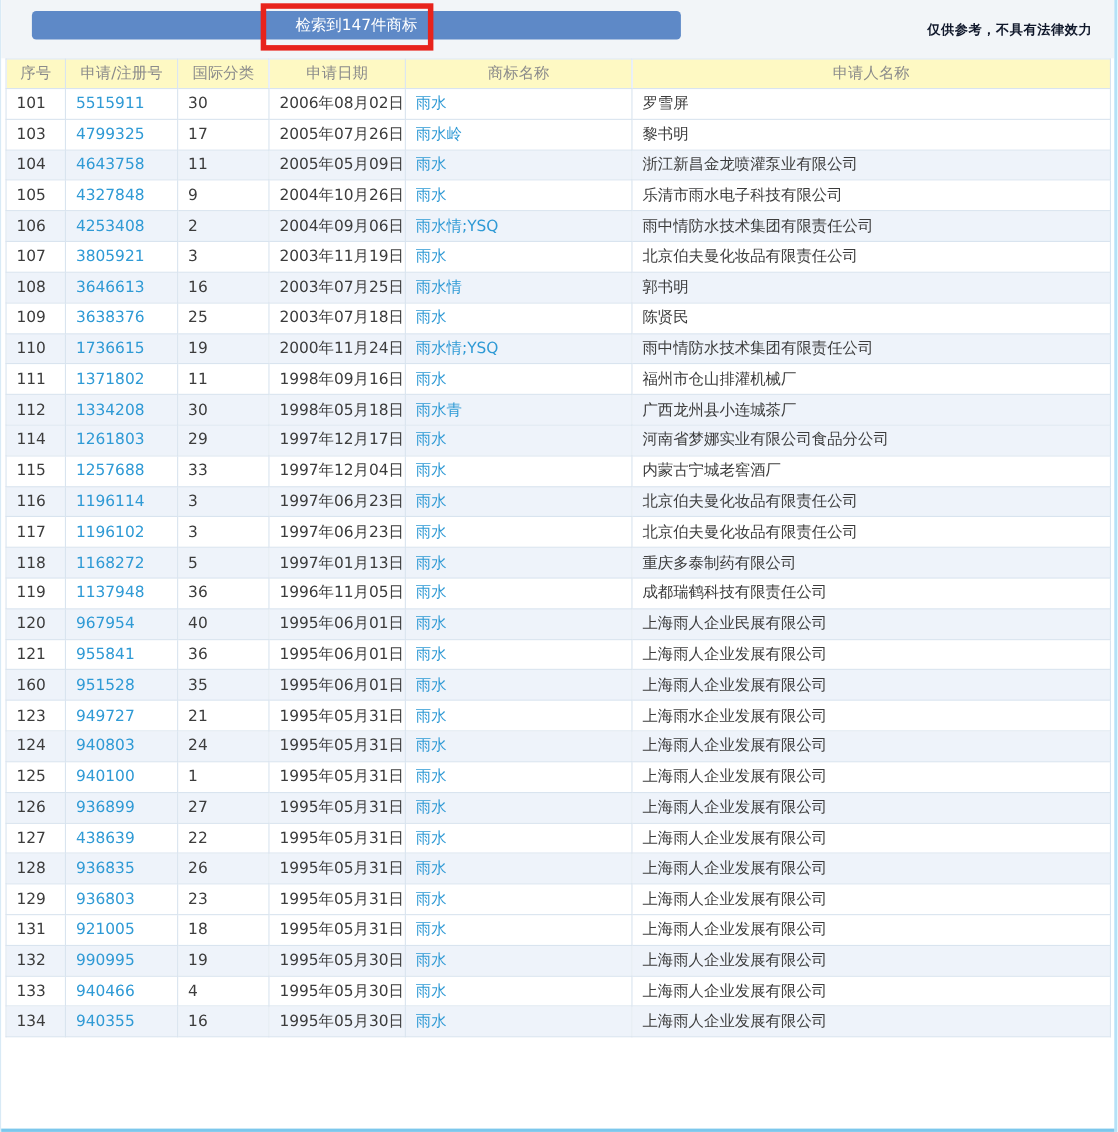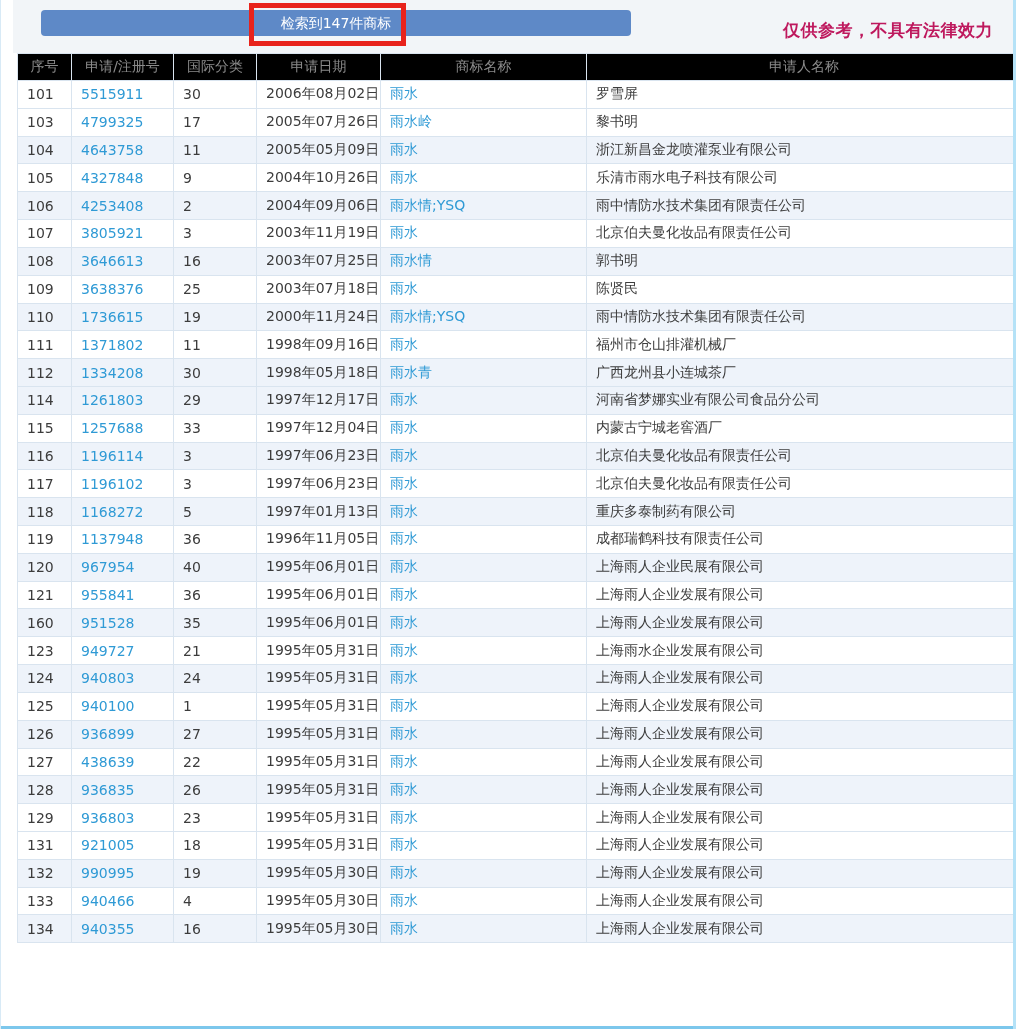--- a/index.html
+++ b/index.html
@@ -7,46 +7,46 @@
     --accent-blue:#5e89c7;
     --annotation-red:#e8231c;
     --link-blue:#2f9ad5;
     --row-alt:#eef3fa;
     --grid:#d9e4ef;
   }
   *{box-sizing:border-box;margin:0;padding:0;}
   html,body{width:1016px;background:#fff;font-family:"DejaVu Sans","Liberation Sans",sans-serif;}
   .page{
     position:relative;width:1016px;height:1029px;background:#fff;
-    border-left:1px solid #d8eaf6;border-right:3px solid #b5e2f7;overflow:hidden;padding-left:12px;
+    border-left:1px solid #d8eaf6;border-right:3px solid #b5e2f7;overflow:hidden;
   }
   
   .topbar{position:relative;height:53px;background:#f2f5f8;}
   .search-btn{
     position:absolute;left:28px;top:10px;width:590px;height:26px;
     background:var(--accent-blue);border:none;border-radius:4px;
     color:#fff;font-size:14px;line-height:26px;text-align:center;
     font-family:inherit;cursor:pointer;
   }
   .red-box{
     position:absolute;left:236px;top:3px;width:157px;height:43px;
     border:5px solid var(--annotation-red);z-index:5;pointer-events:none;
   }
   .disclaimer{
-    position:absolute;right:20px;top:19px;color:#be185d;font-weight:bold;
-    font-size:17px;letter-spacing:0.5px;text-align:right;
+    position:absolute;right:20px;top:19px;color:#0f172a;font-weight:bold;
+    font-size:12px;letter-spacing:0.5px;text-align:right;
   }
   
   table{
     width:1004px;margin-left:4px;border-collapse:collapse;table-layout:fixed;
     border:1px solid var(--grid);
   }
   th{
     height:27px;font-weight:normal;color:#8b8b8b;font-size:14px;
-    background:#000000;border:1px solid var(--grid);
+    background:#fef9c3;border:1px solid var(--grid);
     overflow:hidden;white-space:nowrap;
   }
   td{
     height:27.82px;font-size:14px;color:#3c3c3c;
     border:1px solid var(--grid);padding:0 4px 0 9px;
     overflow:hidden;white-space:nowrap;
   }
   tr.alt td{background:var(--row-alt);}
   a.lnk{color:var(--link-blue);text-decoration:none;cursor:pointer;}
   

